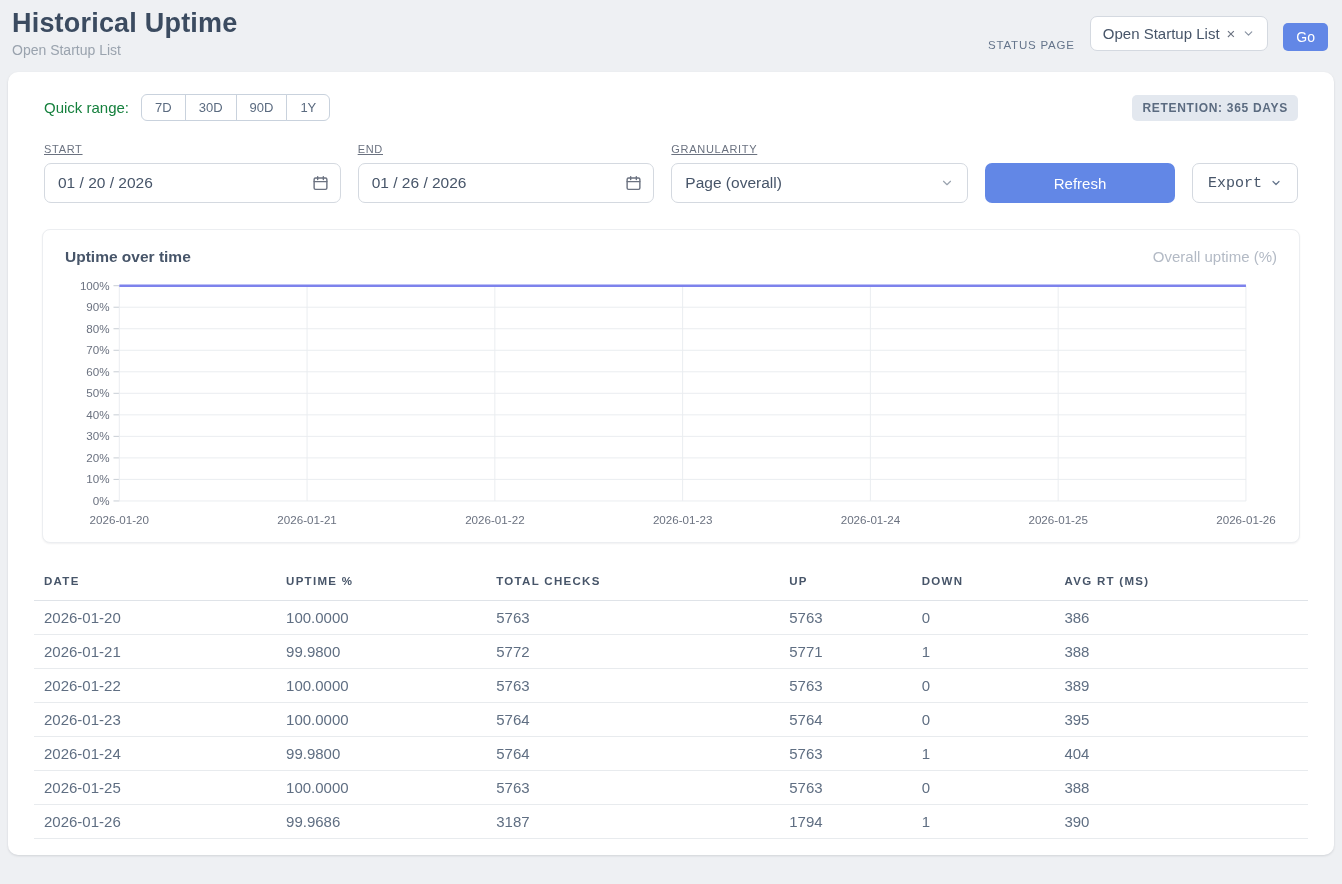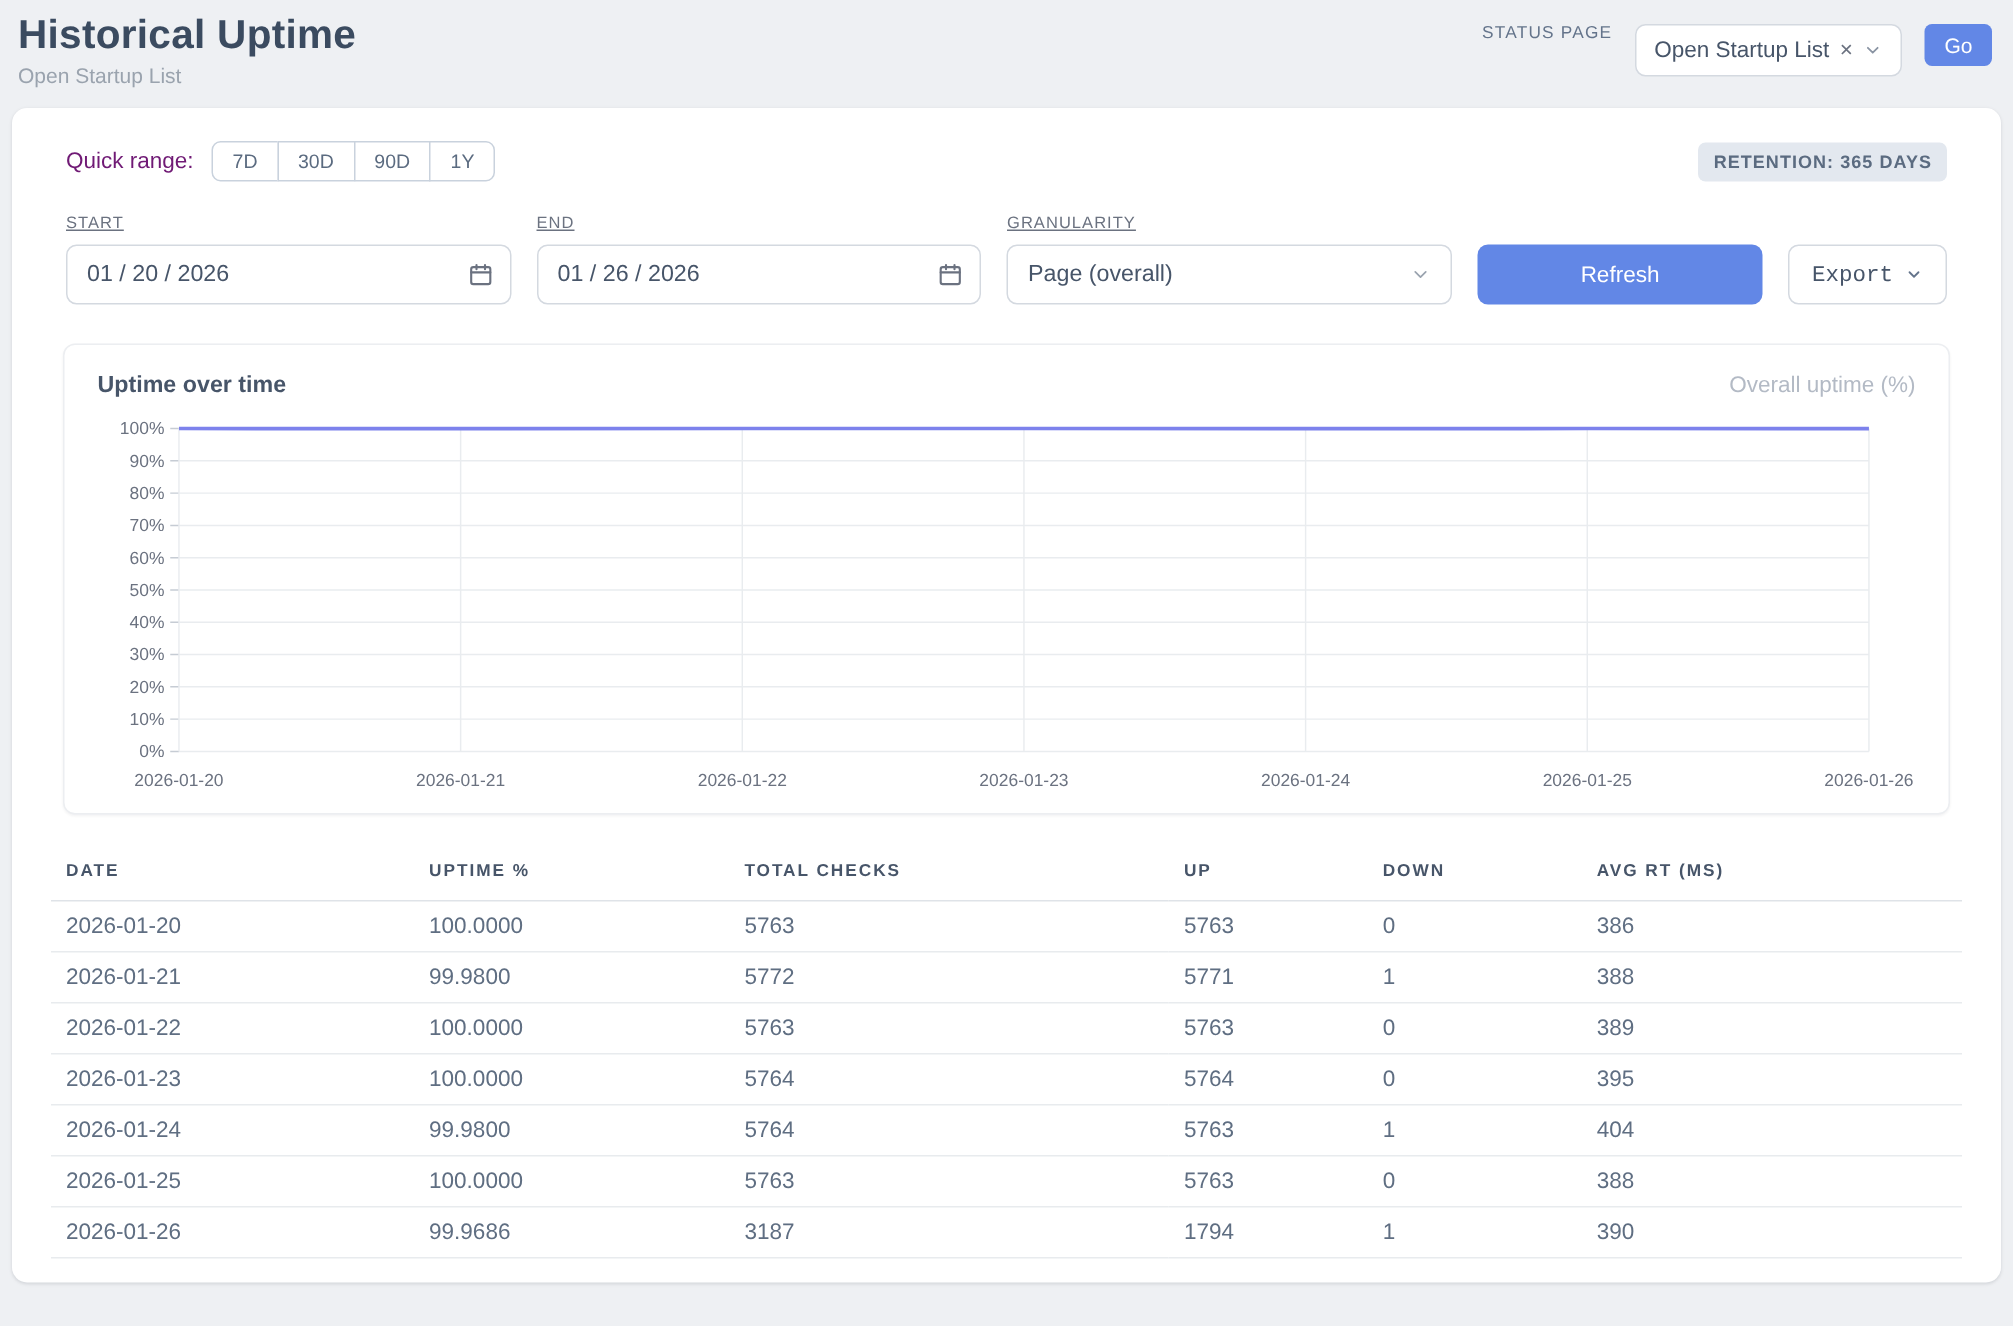--- a/index.html
+++ b/index.html
@@ -7,33 +7,33 @@
   body {
     width:1342px; height:884px; overflow:hidden;
     background:#eef0f3;
     font-family:"Liberation Sans", sans-serif;
     color:#475569;
   }
   
   .top-header { display:flex; justify-content:space-between; align-items:flex-start; padding:8px 14px 10px 12px; }
   .page-title { font-size:27px; font-weight:600; color:#3b4b60; margin:0; letter-spacing:.2px; }
   .page-subtitle { font-size:14px; color:#9aa3ae; margin-top:3px; }
-  .header-right { display:flex; align-items:flex-start; gap:15px; margin-top:8px; }
+  .header-right { display:flex; align-items:flex-end; gap:15px; margin-top:8px; }
   .status-label { font-size:11.5px; color:#64748b; letter-spacing:.8px; font-weight:500; }
   .status-select { display:inline-flex; align-items:center; gap:7px; background:#fff; border:1px solid #d4d9e0;
     border-radius:7px; padding:8px 12px; font-size:15px; color:#475569; cursor:pointer; }
   .clear-x { color:#6b7280; font-size:15px; line-height:1; }
   .btn-go { background:#6287e6; color:#fff; border:none; border-radius:5px; padding:6px 13px; font-size:14px; cursor:pointer; }
   
   .main-card { margin:4px 8px 0; background:#fff; border-radius:10px; padding:22px 26px 16px;
     box-shadow:0 1px 3px rgba(16,24,40,.08), 0 1px 2px rgba(16,24,40,.05); }
   .row-indent { margin:0 10px; }
   .quick-row { display:flex; justify-content:space-between; align-items:center; }
   .quick-left { display:flex; align-items:center; gap:12px; }
-  .quick-label { font-size:15px; color:#701a75; }
+  .quick-label { font-size:15px; color:#15803d; }
   .seg-group { display:inline-flex; }
   .seg-group button { background:#fff; border:1px solid #c9d2dd; color:#5b6b80; font-size:13px;
     padding:5px 13px; margin-left:-1px; cursor:pointer; font-family:inherit; }
   .seg-group button:first-child { border-radius:6px 0 0 6px; margin-left:0; }
   .seg-group button:last-child { border-radius:0 6px 6px 0; }
   .retention-badge { background:#e3e8ef; color:#5b6b80; font-size:12px; font-weight:700; letter-spacing:.7px;
     padding:6px 10px; border-radius:5px; }
   
   .filters-row { display:flex; gap:17px; margin-top:22px; align-items:flex-end; }
   .field { flex:1 1 0; }

